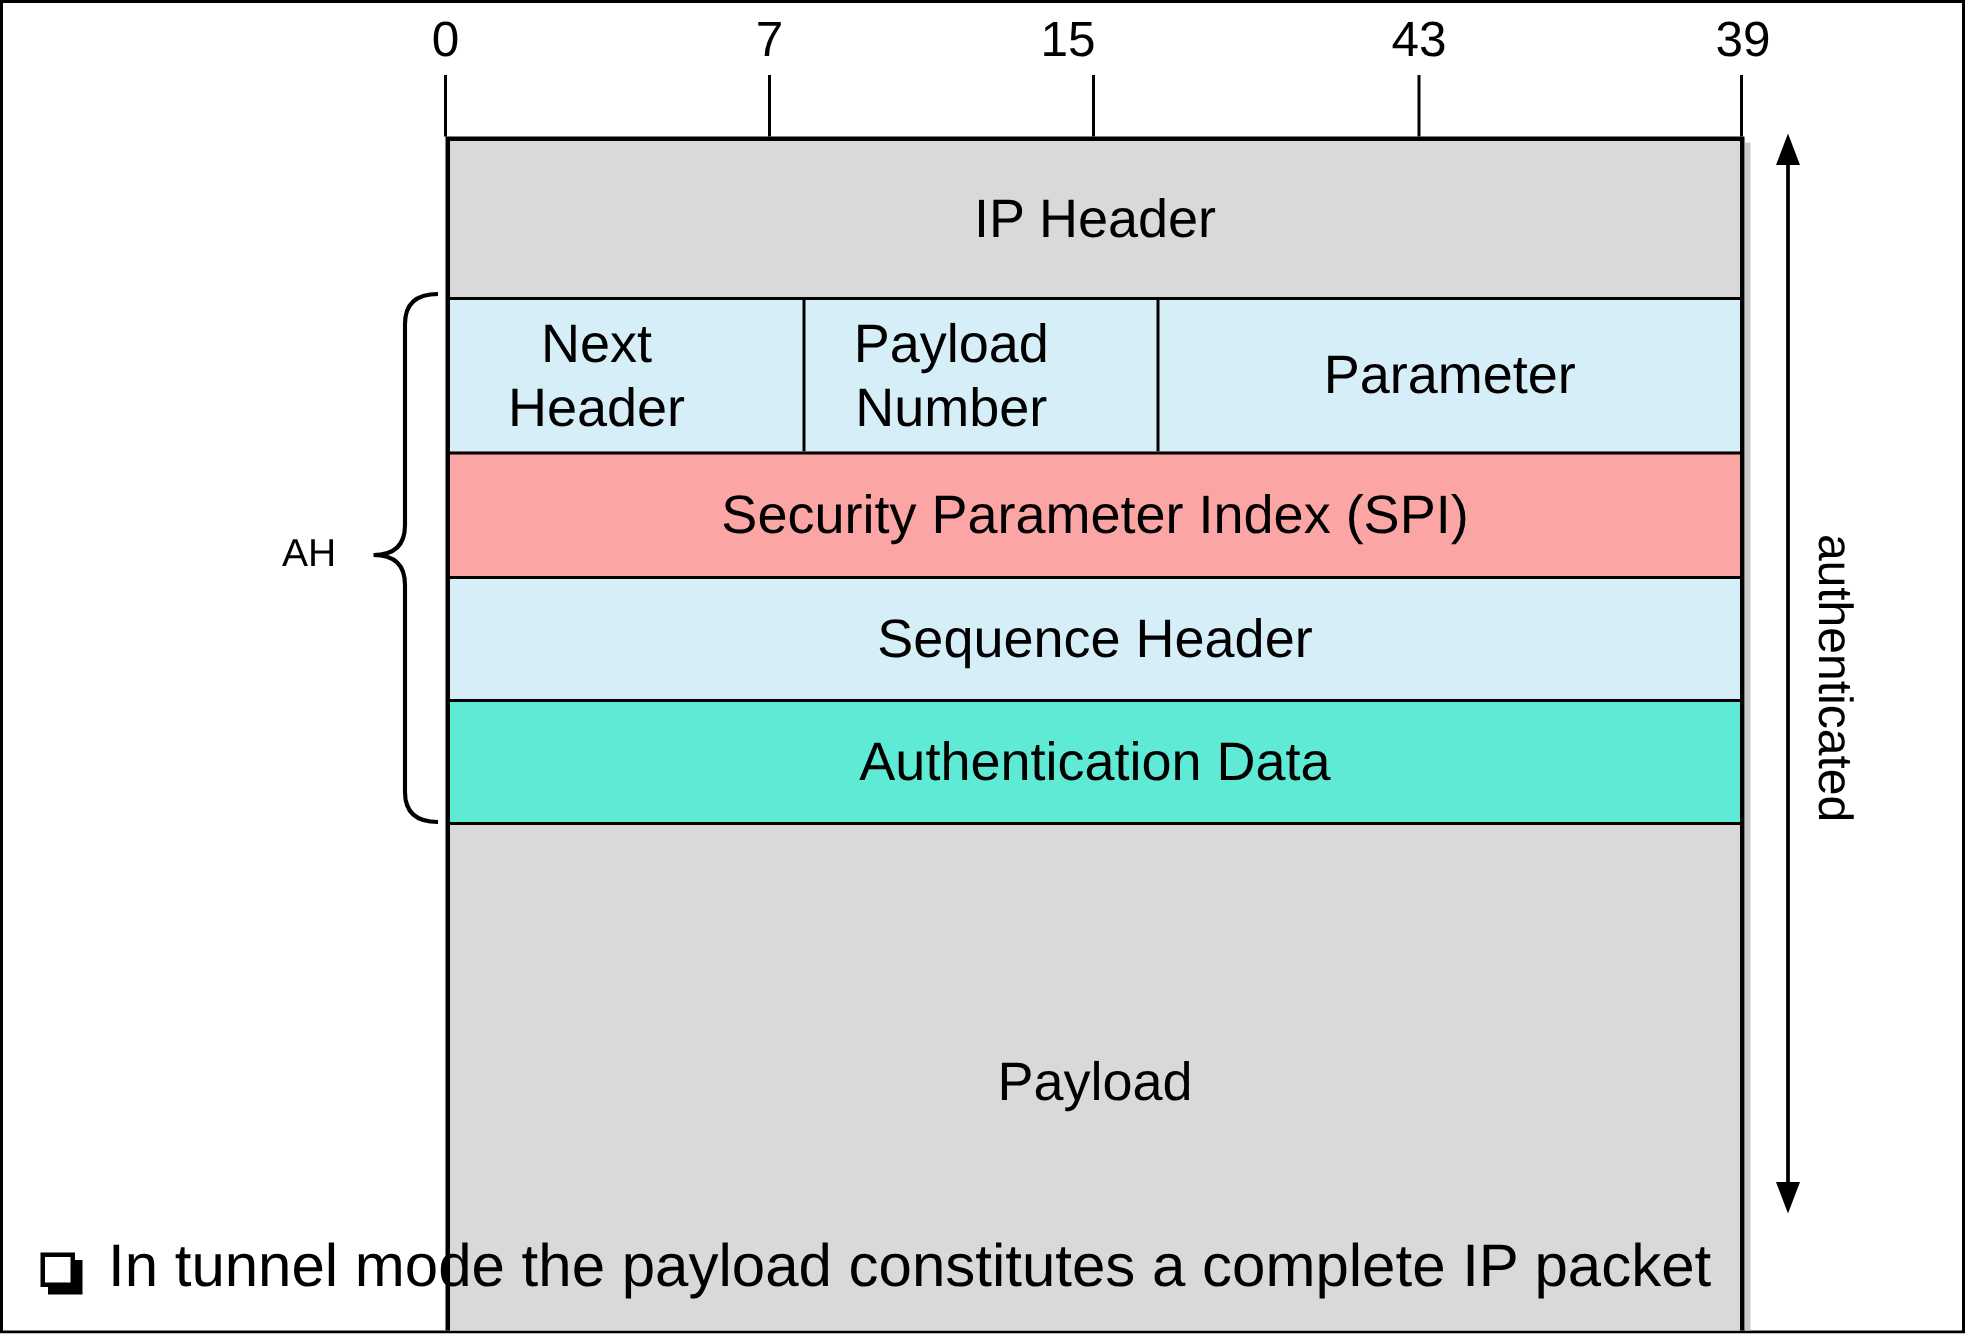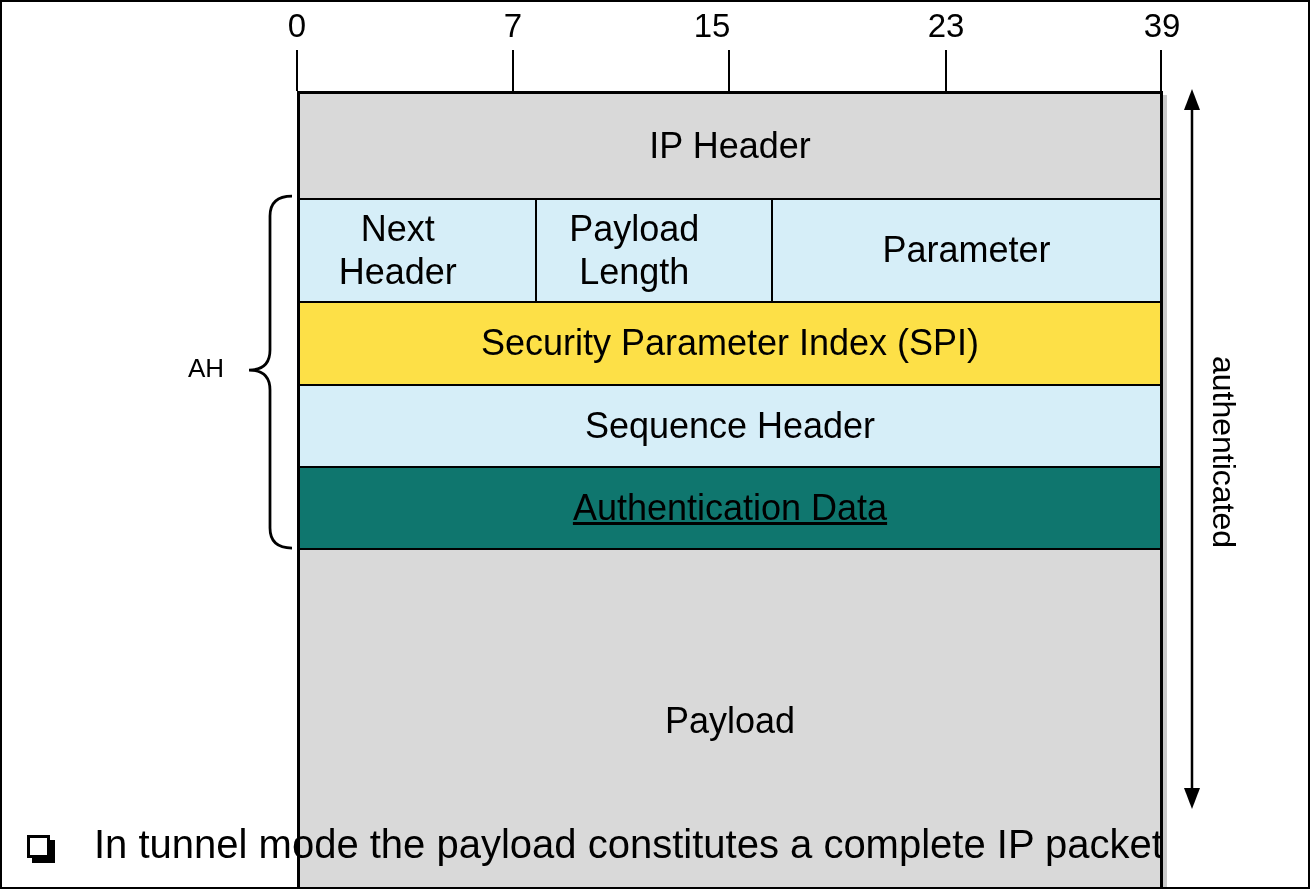--- a/index.html
+++ b/index.html
@@ -106,64 +106,64 @@
   .square-bullet {
     width: 23px;
     height: 23px;
     margin-top: 15px;
     border: 3px solid #000;
     background: #fff;
     box-shadow: 5px 5px 0 0 #000;
     flex: 0 0 auto;
   }
   .footer-text {
-    margin-left: 44px;
+    margin-left: 22px;
     font-size: 40px;
     line-height: 1.2;
     white-space: nowrap;
   }
 </style>
 </head>
 <body>
 
 <div class="slide">
 
   <div class="tick-label" style="left:295px">0</div>
   <div class="tick-label" style="left:511px">7</div>
   <div class="tick-label" style="left:710px">15</div>
-  <div class="tick-label" style="left:944px">23</div>
+  <div class="tick-label" style="left:944px">43</div>
   <div class="tick-label" style="left:1160px">39</div>
 
   <div class="tick-line" style="left:295px"></div>
   <div class="tick-line" style="left:511px"></div>
   <div class="tick-line" style="left:727px"></div>
   <div class="tick-line" style="left:944px"></div>
   <div class="tick-line" style="left:1159px"></div>
 
   <div class="packet">
 
     <div class="prow row-ip" style="background-color: rgb(217, 217, 217);">
       <div class="cell wfull">IP Header</div>
     </div>
 
     <div class="prow row-fields" style="background-color: rgb(214, 238, 248);">
       <div class="cell w25">Next Header</div>
-      <div class="cell w25">Payload Length</div>
+      <div class="cell w25">Payload Number</div>
       <div class="cell w50">Parameter</div>
     </div>
 
-    <div class="prow row-spi" style="background-color: #fde047;">
+    <div class="prow row-spi" style="background-color: #fca5a5;">
       <div class="cell wfull">Security Parameter Index (SPI)</div>
     </div>
 
     <div class="prow row-seq" style="background-color: rgb(214, 238, 248);">
       <div class="cell wfull">Sequence Header</div>
     </div>
 
-    <div class="prow row-auth" style="background-color: #0f766e; text-decoration: underline;">
+    <div class="prow row-auth" style="background-color: #5eead4;">
       <div class="cell wfull">Authentication Data</div>
     </div>
 
     <div class="prow row-payload" style="background-color: rgb(217, 217, 217);">
       <div class="cell wfull">Payload</div>
     </div>
 
   </div>
 
   <div class="ah-label">AH</div>

